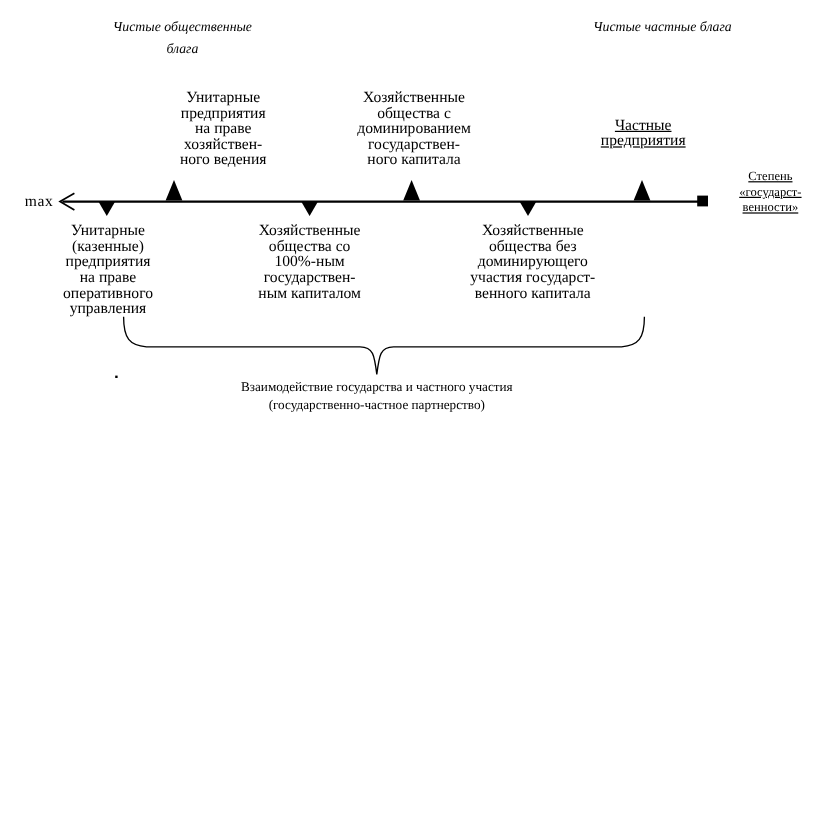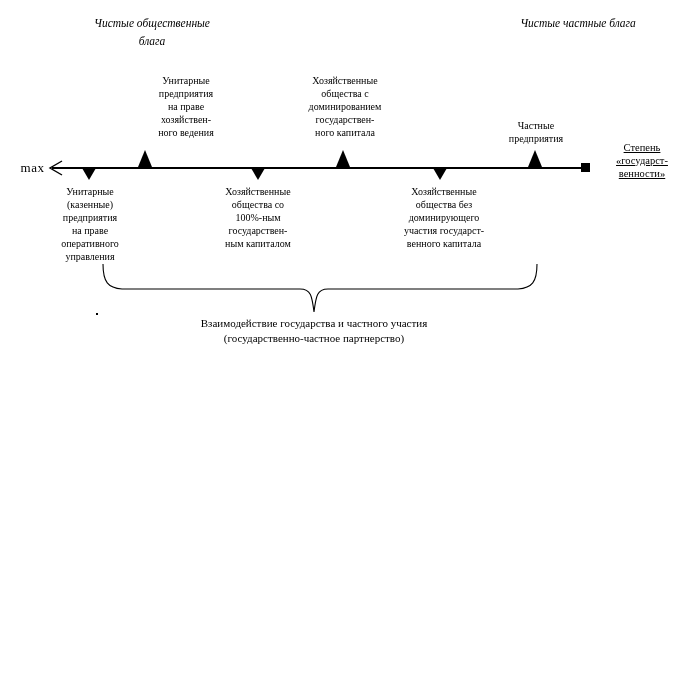--- a/index.html
+++ b/index.html
@@ -19,21 +19,21 @@
     position: absolute;
     left: 0;
     top: 0;
     width: 686px;
     height: 697px;
   }
   .txt {
     position: absolute;
     text-align: center;
     line-height: 13px;
-    font-size: 10px;
+    font-size: 13px;
     white-space: pre-line;
     color: #000;
   }
   .pole-label {
     font-style: italic;
     font-size: 11.5px;
     line-height: 18px;
     font-family: "Liberation Serif", "DejaVu Serif", serif;
   }
   .axis-name {
@@ -83,41 +83,41 @@
            L 300 289
            C 311 289, 312 296, 314 312
            C 316 296, 317 289, 328 289
            L 518 289
            C 532 288, 537 282, 537 264" fill="none" stroke="#000000" stroke-width="1.1"></path>
 </svg>
 
 <div class="txt pole-label" style="left:62px; top:14px; width:180px;">Чистые общественные
 блага</div>
 
-<div class="txt pole-label" style="left:478px; top:14px; width:200px;text-align:center;">Чистые частные блага</div>
+<div class="txt pole-label" style="left:452px; top:14px; width:200px;text-align:center;">Чистые частные блага</div>
 
 <div class="txt max-label" style="left:10px; top:161px; width:45px;text-align:center;">max</div>
 
 <div class="txt axis-name" style="left:598px; top:141px; width:88px;">Степень
 «государст-
 венности»</div>
 
 <div class="txt" style="left:130px; top:74px; width:112px;">Унитарные
 предприятия
 на праве
 хозяйствен-
 ного ведения</div>
 
 <div class="txt" style="left:280px; top:74px; width:130px;">Хозяйственные
 общества с
 доминированием
 государствен-
 ного капитала</div>
 
-<div class="txt" style="left:486px; top:119px; width:100px;">Частные
+<div class="txt" style="left:486px; top:97px; width:100px;text-decoration:underline;">Частные
 предприятия</div>
 
 <div class="txt" style="left:38px; top:185px; width:104px;">Унитарные
 (казенные)
 предприятия
 на праве
 оперативного
 управления</div>
 
 <div class="txt" style="left:199px; top:185px; width:118px;">Хозяйственные

